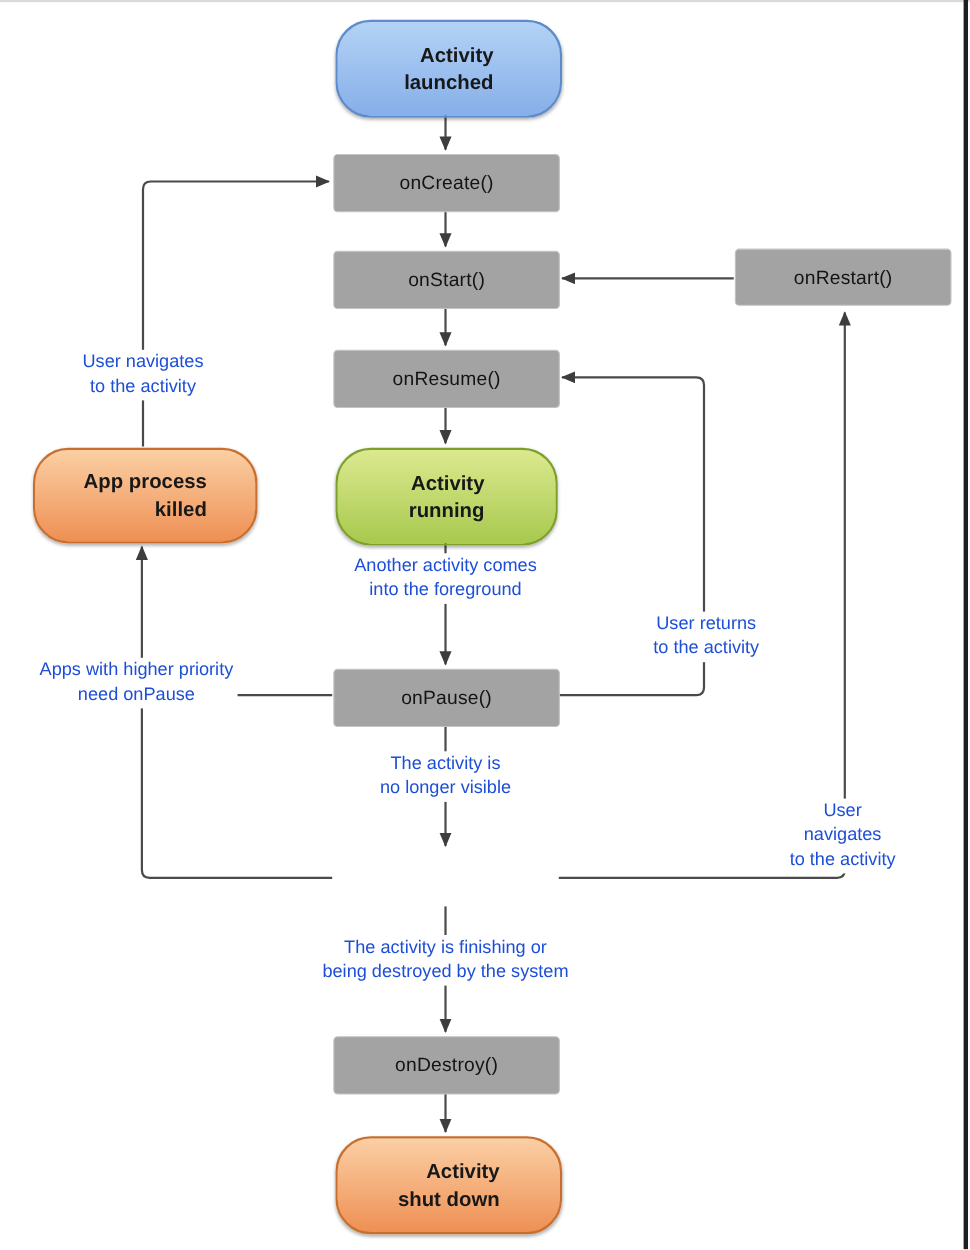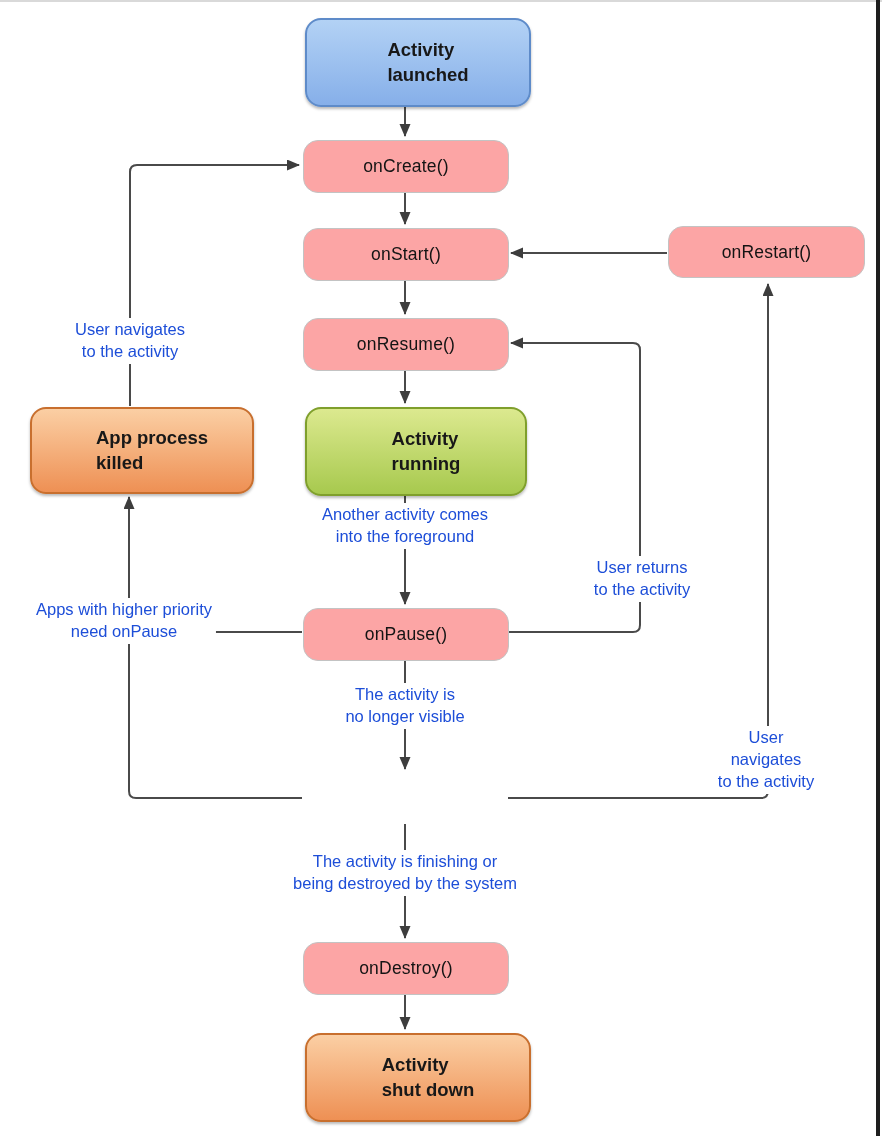--- a/index.html
+++ b/index.html
@@ -6,29 +6,28 @@
   .stage{
     position:relative;width:882px;height:1136px;background:#ffffff;overflow:hidden;
     font-family:"Liberation Sans", sans-serif;
   }
   .chrome-top{position:absolute;left:0;top:0;width:882px;height:2px;background:#d9d9d9;}
   .chrome-right{position:absolute;left:876px;top:0;width:4px;height:1136px;background:#1e1e1e;}
   svg.wires{position:absolute;left:0;top:0;width:882px;height:1136px;}
   svg.wires path{fill:none;stroke:#4a4a4a;stroke-width:2;}
   .gbox{
     position:absolute;display:flex;align-items:center;justify-content:center;
-    background:#fca5a5;border:1.5px solid #c3c3c3;border-radius:15px;
+    background:#a3a3a3;border:1.5px solid #c3c3c3;border-radius:4px;
     font-size:17.5px;color:#141414;letter-spacing:.2px;
   }
   .pill{
     position:absolute;display:flex;align-items:center;justify-content:center;
-    border-radius:16px;font-weight:bold;font-size:18.5px;color:#181818;
-    text-align:left;line-height:1.3;white-space:pre-line;
+    border-radius:32px;font-weight:bold;font-size:18.5px;color:#181818;
+    text-align:right;line-height:1.3;white-space:pre-line;
     box-shadow:0 2px 3px rgba(0,0,0,.28);
-    padding-left:20px;
   }
   .pill.blue {background:linear-gradient(#b3d2f5,#86afe9);border:2px solid #5e8bc9;}
   .pill.green{background:linear-gradient(#dce98f,#a7c94e);border:2px solid #7f9f2c;}
   .pill.orange{background:linear-gradient(#fbcfa4,#ee9054);border:2px solid #c86f2e;}
   .elabel{
     position:absolute;transform:translateX(-50%);
     color:#1d4ed8;font-size:16.5px;line-height:1.33;text-align:center;
     white-space:pre-line;background:#ffffff;padding:1px 4px;
   }
 </style>

